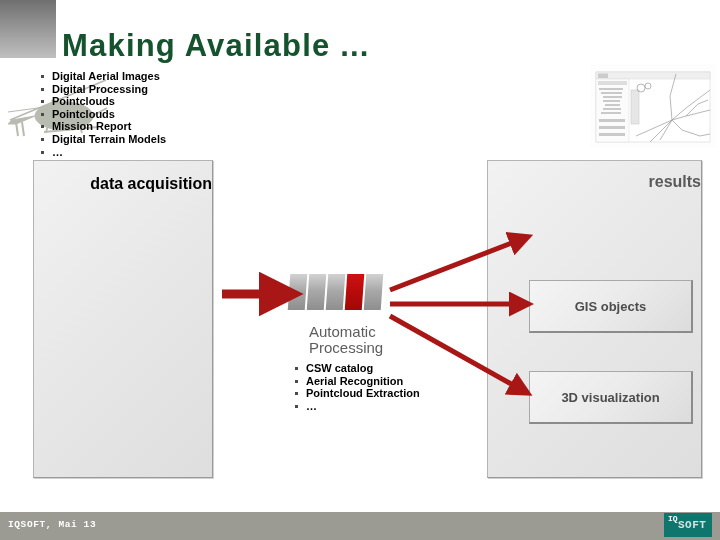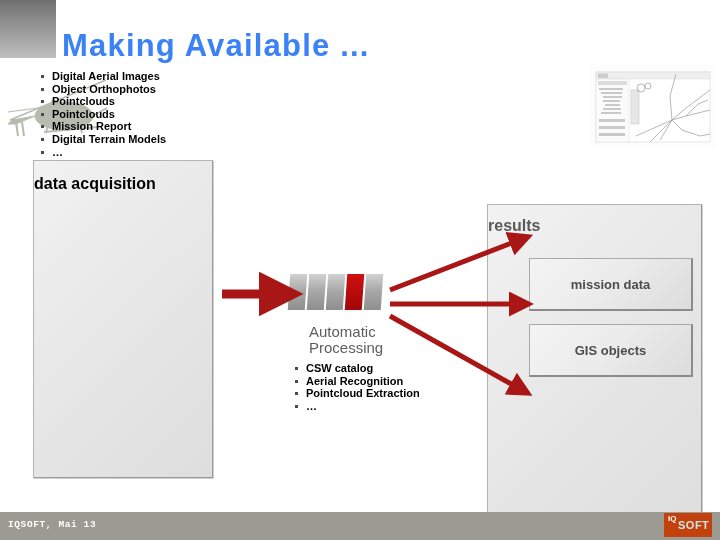--- a/index.html
+++ b/index.html
@@ -24,21 +24,21 @@
     background: linear-gradient(to bottom, #6f6f6f 0%, #8c8c8c 35%, #a8a8a8 70%, #bfbfbf 100%);
   }
 
   
   .slide-title {
     position: absolute;
     left: 62px; top: 28px;
     font-size: 31px;
     font-weight: bold;
     letter-spacing: 1.2px;
-    color: #3b82f6;
+    color: #14532d;
     white-space: nowrap;
   }
 
   
   .helicopter {
     position: absolute;
     left: 2px; top: 72px;
     width: 118px; height: 76px;
   }
 
@@ -59,26 +59,26 @@
     border-right-color: #9a9a9a;
     border-bottom-color: #9a9a9a;
     box-shadow: 1px 1px 0 rgba(120,120,120,0.35);
   }
   .panel-left {
     left: 33px; top: 160px;
     width: 178px; height: 316px;
   }
   .panel-right {
     left: 487px; top: 160px;
-    width: 213px; height: 316px; margin-top: 44px;
+    width: 213px; height: 316px;
   }
   .panel-heading {
     position: absolute;
     left: 0; right: 0;
-    text-align: left;
+    text-align: right;
     font-size: 16px;
     font-weight: bold;
     color: #000000;
   }
   .panel-left .panel-heading { top: 14px; }
   .panel-right .panel-heading { top: 12px; color: #5a5a5a; }
 
   
   ul.bullets {
     list-style: none;
@@ -180,21 +180,22 @@
     font-size: 9.5px;
     font-weight: bold;
     letter-spacing: 0.6px;
     color: #ffffff;
     font-family: Liberation Mono, monospace;
   }
   .footer-logo {
     position: absolute;
     left: 664px; top: 513px;
     width: 48px; height: 24px;
-    background: #c2410c;
+    background: #0f766e;
+    font-family: Liberation Mono, monospace;
   }
   .footer-logo .lg-iq {
     position: absolute;
     left: 4px; top: 1px;
     font-size: 8px;
     font-weight: bold;
     color: #ffffff;
   }
   .footer-logo .lg-soft {
     position: absolute;
@@ -257,32 +258,32 @@
     <circle cx="51" cy="24" r="4"></circle>
     <circle cx="58" cy="22" r="3"></circle>
   </g>
 </svg>
 
 <div class="panel panel-left">
   <div class="panel-heading">data acquisition</div>
 </div>
 <ul class="bullets left-list">
   <li>Digital Aerial Images</li>
-  <li>Object Orthophotos</li>
+  <li>Digital Processing</li>
   <li>Pointclouds</li>
   <li>Pointclouds</li>
   <li>Mission Report</li>
   <li>Digital Terrain Models</li>
   <li>…</li>
 </ul>
 
 <div class="panel panel-right">
   <div class="panel-heading">results</div>
-  <div class="result-box rb-1">mission data</div>
   <div class="result-box rb-2">GIS objects</div>
+  <div class="result-box rb-3">3D visualization</div>
 </div>
 
 <div class="proc-icon">
   <div class="proc-seg"></div>
   <div class="proc-seg"></div>
   <div class="proc-seg"></div>
   <div class="proc-seg red"></div>
   <div class="proc-seg"></div>
 </div>
 <div class="proc-title">Automatic Processing</div>

